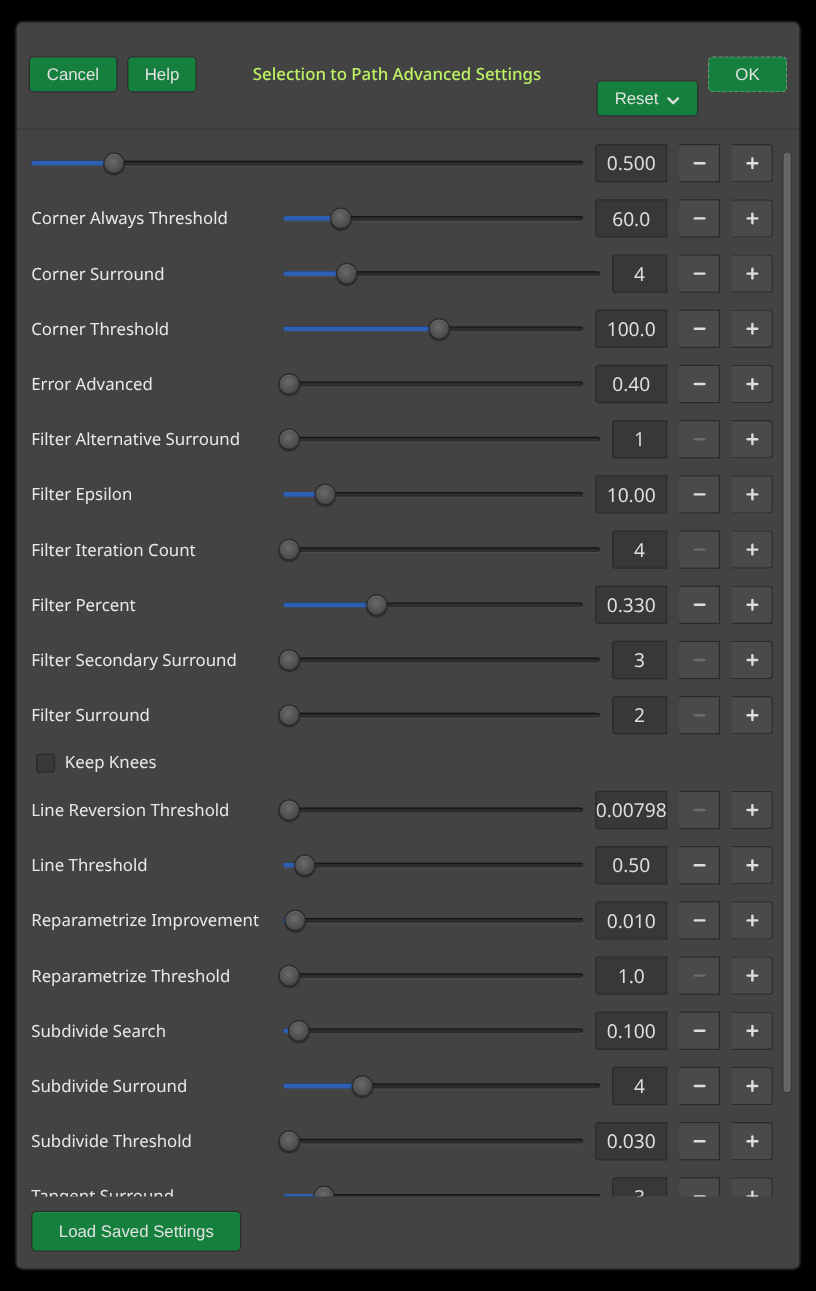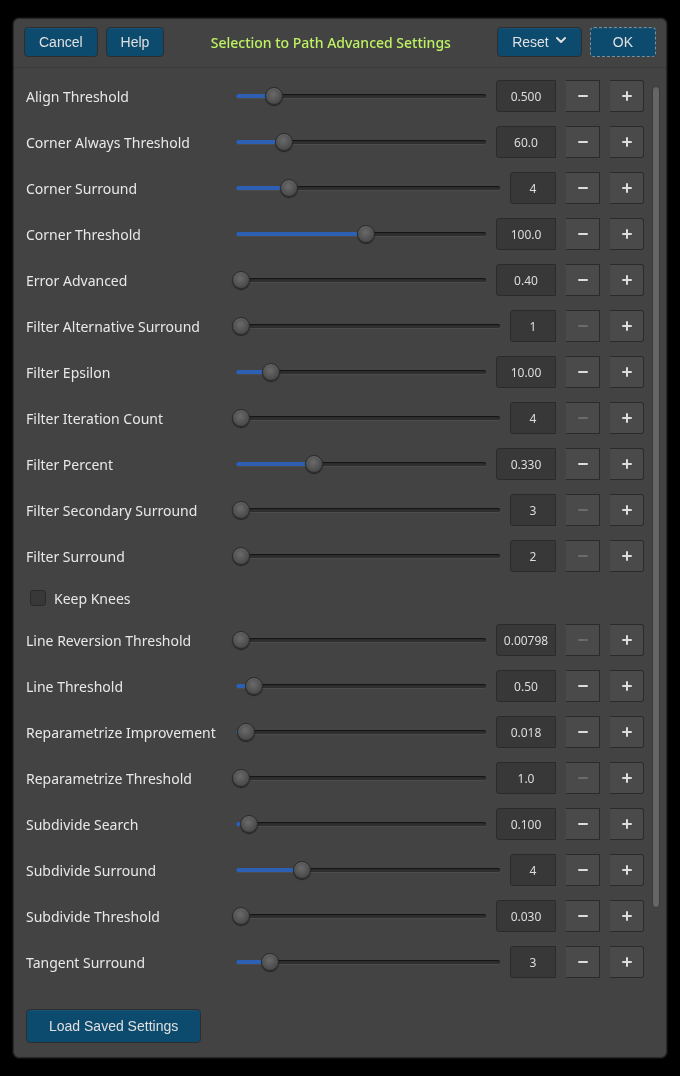--- a/index.html
+++ b/index.html
@@ -26,37 +26,37 @@
     box-shadow: 0 0 0 1px #111, 0 8px 30px rgba(0,0,0,.6);
   }
   .toolbar {
     display: flex;
     align-items: center;
     gap: 8px;
     padding: 8px 10px 10px 10px;
     border-bottom: 1px solid #383838;
   }
   .btn {
-    background: #0c4a6e;
+    background: #15803d;
     border: 1px solid #2e2e2e;
     color: #e0e0e0;
     border-radius: 4px;
     padding: 6px 14px;
     font-size: 14px;
     cursor: pointer;
     box-shadow: inset 0 1px 0 rgba(255,255,255,.05);
   }
   .btn.primary { border: 1px dashed #8a8a8a; padding: 6px 22px; }
   .title {
     flex: 1;
     text-align: center;
     color: #bef264;
     font-weight: 500;
   }
-  .reset-btn { display: flex; align-items: flex-start; gap: 6px; }
+  .reset-btn { display: flex; align-items: flex-end; gap: 6px; margin-top: 40px; }
   .chev { display: inline-block; }
   .chev svg { display: block; }
 
   .content {
     flex: 1;
     overflow: hidden;
     display: flex;
     padding: 12px 2px 12px 12px;
   }
   .params {
@@ -129,21 +129,21 @@
   .value {
     width: 60px;
     background: #383838;
     border: 1px solid #2b2b2b;
     color: #ddd;
     border-radius: 3px 0 0 3px;
     height: 32px;
     display: flex;
     align-items: center;
     justify-content: center;
-    font-size: 12px;
+    font-size: 16px;
     cursor: text;
     overflow: hidden;
   }
   .value.narrow { width: 46px; }
   .stepper {
     width: 34px; height: 32px;
     background: #4a4a4a;
     border: 1px solid #2b2b2b;
     border-left: none;
     display: flex;
@@ -194,21 +194,20 @@
             <path d="M2 4 L6 8 L10 4" fill="none" stroke="#ddd" stroke-width="2" stroke-linecap="round" stroke-linejoin="round"></path>
           </svg>
       </span>
     </button>
     <button class="btn primary">OK</button>
   </div>
 
   <div class="content">
     <div class="params" id="params">
         <div class="row">
-          <div class="label">Align Threshold</div>
           <div class="slider">
             <div class="track"></div>
             <div class="fill" style="width:15%"></div>
             <div class="thumb" style="left:15%"></div>
           </div>
           <div class="value">0.500</div>
           <div class="stepper minus">
             <span>
               <svg width="14" height="14" viewBox="0 0 14 14">
                 <rect x="2" y="6" width="10" height="2" rx="1" fill="currentColor"></rect>
@@ -516,21 +515,21 @@
             </span>
           </div>
         </div>
         <div class="row">
           <div class="label">Reparametrize Improvement</div>
           <div class="slider">
             <div class="track"></div>
             <div class="fill" style="width:4%"></div>
             <div class="thumb" style="left:4%"></div>
           </div>
-          <div class="value">0.018</div>
+          <div class="value">0.010</div>
           <div class="stepper minus">
             <span>
               <svg width="14" height="14" viewBox="0 0 14 14">
                 <rect x="2" y="6" width="10" height="2" rx="1" fill="currentColor"></rect>
               </svg>
             </span>
           </div>
           <div class="stepper plus">
             <span>
               <svg width="14" height="14" viewBox="0 0 14 14">

